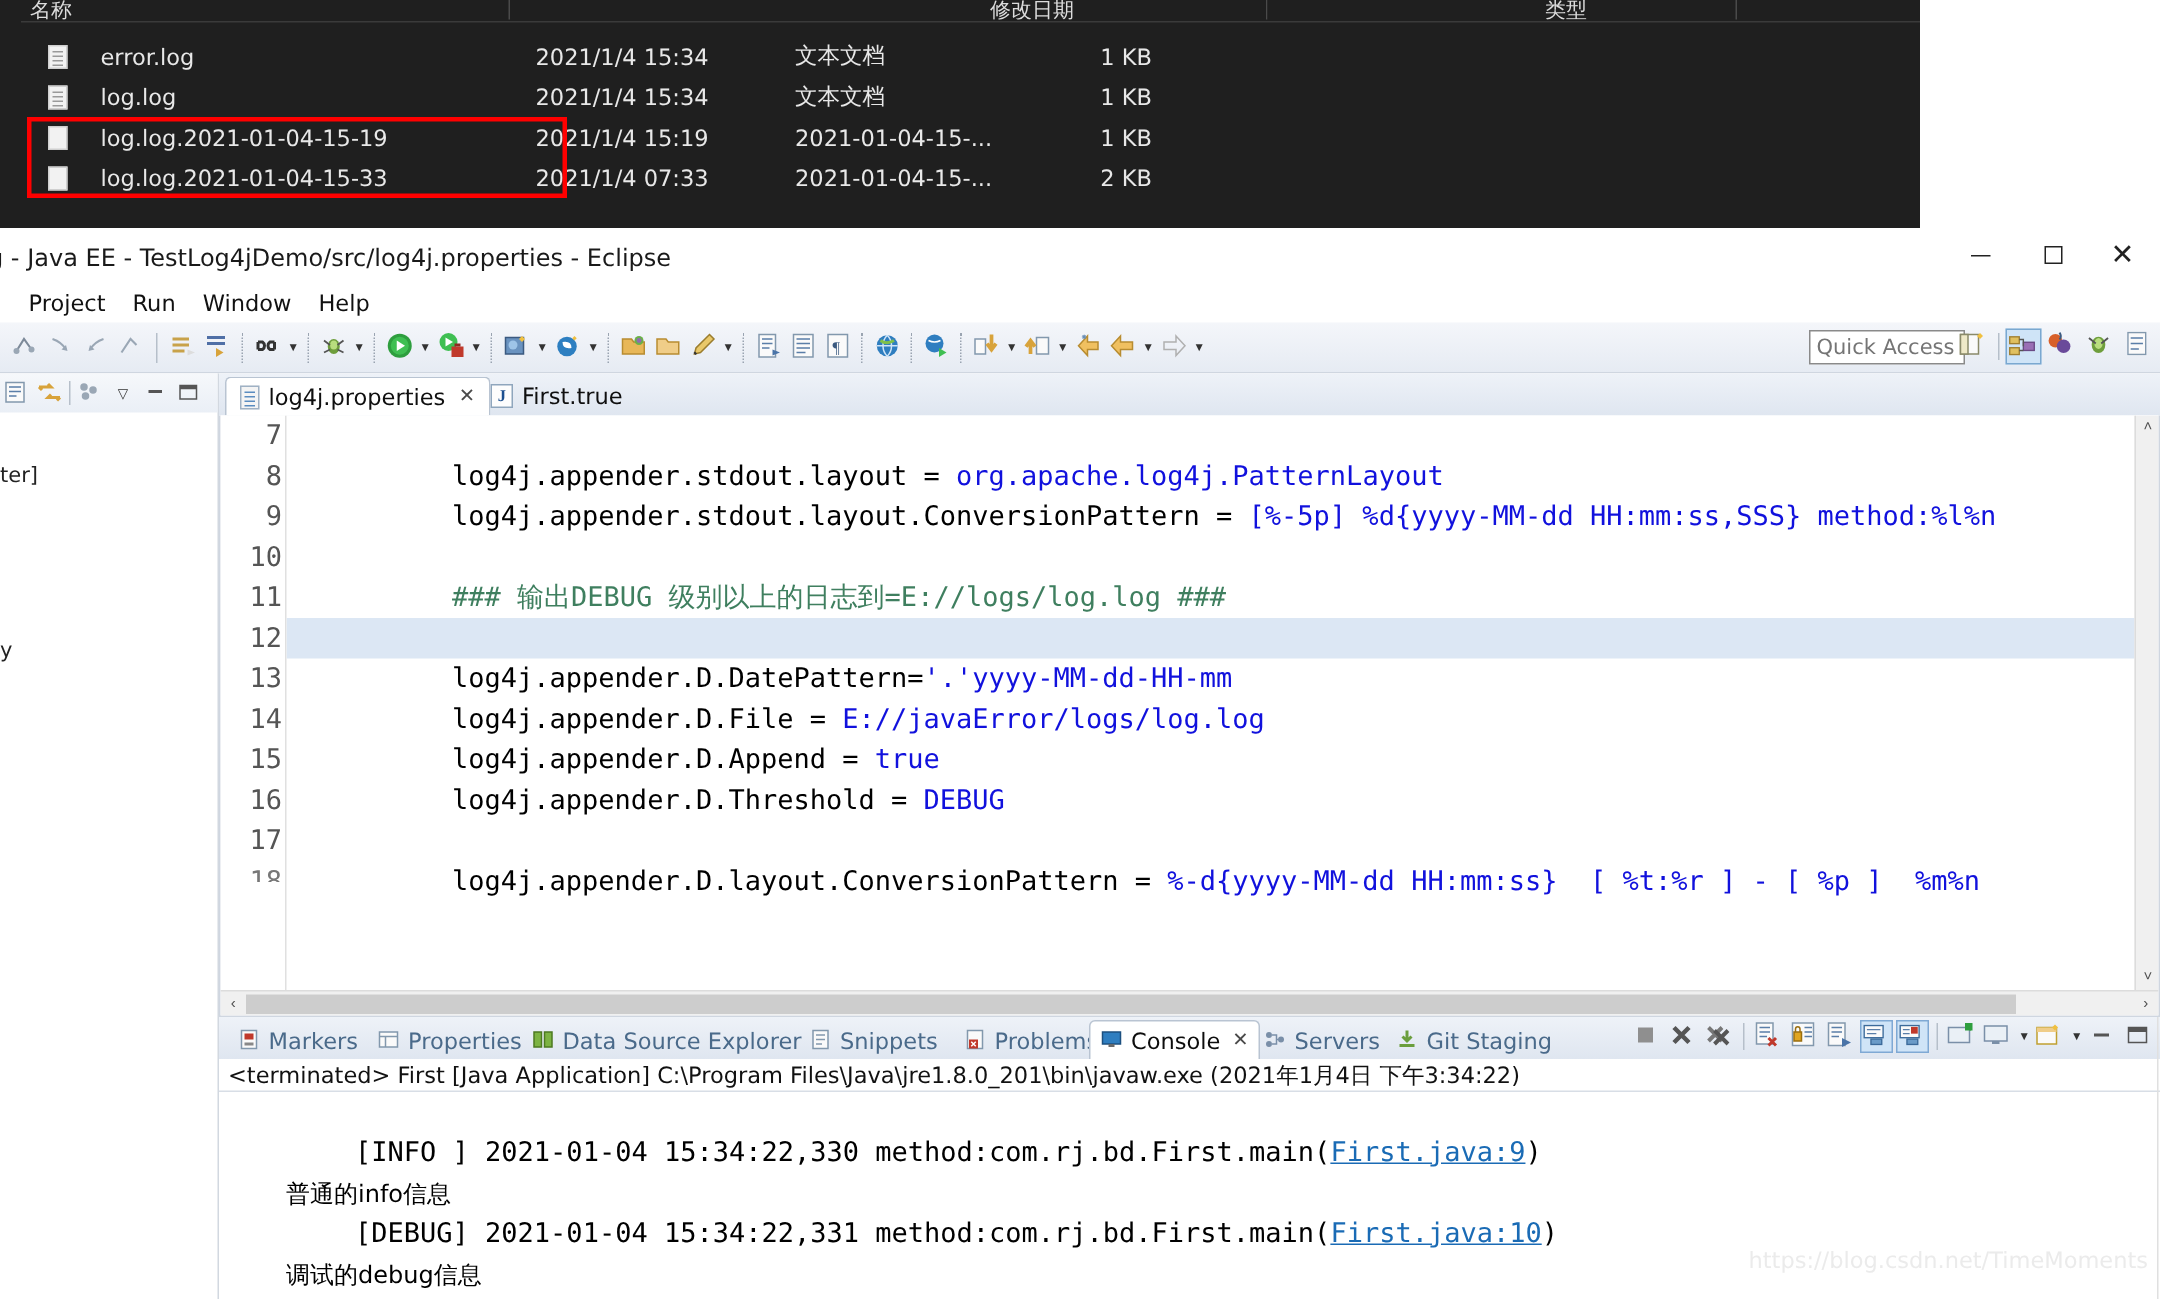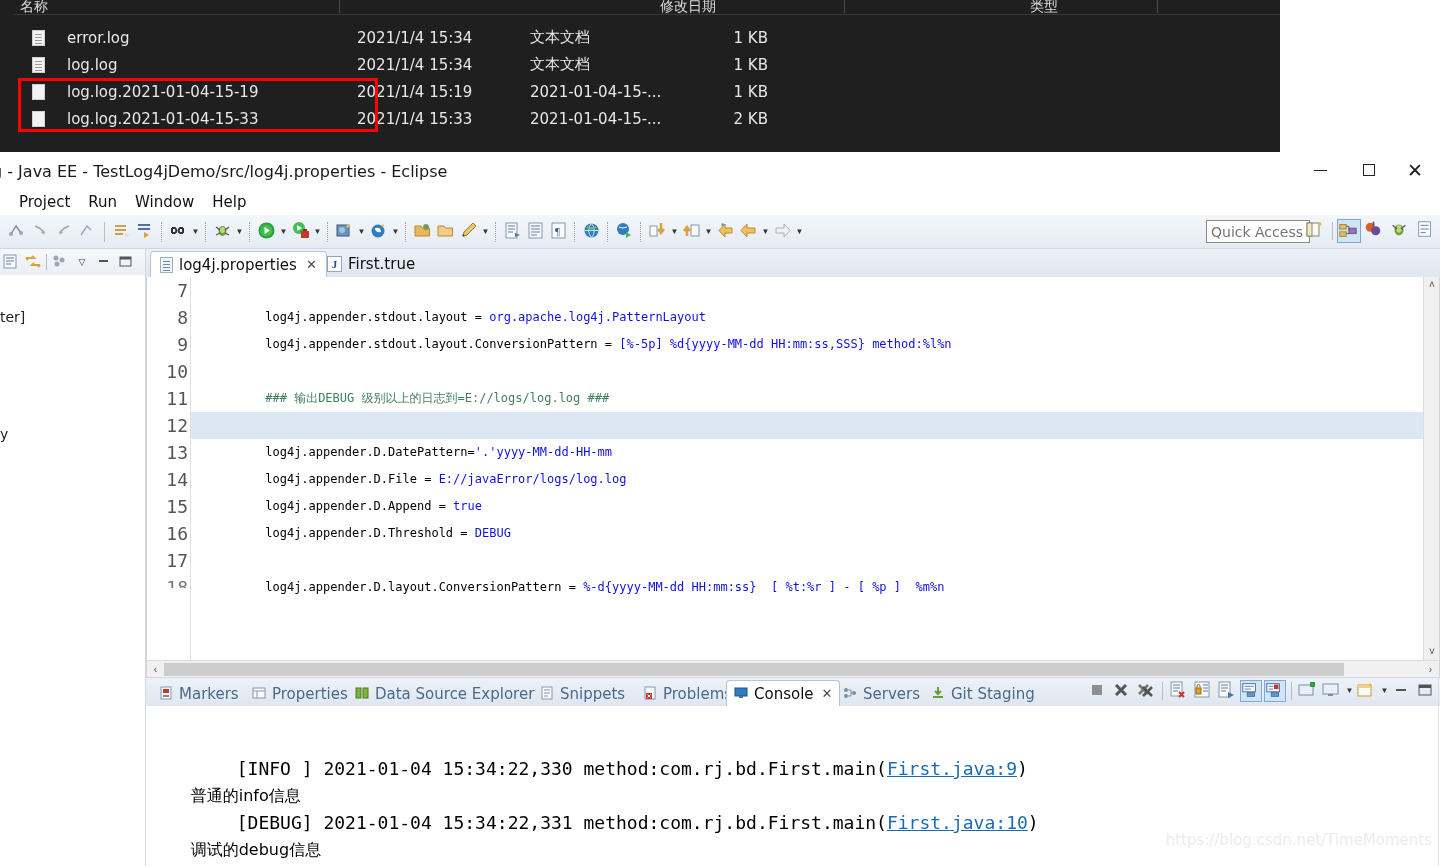--- a/index.html
+++ b/index.html
@@ -201,21 +201,21 @@
     position: absolute; right: 2px; width: 42px; text-align: right;
     font-family: "DejaVu Sans Mono", monospace; font-size: 18px;
     color: #555; line-height: 27px; height: 27px;
   }
   #code-lines {
     position: absolute; left: 44px; top: 0; right: 16px; bottom: 17px;
     overflow: hidden;
   }
   .cl {
     position: absolute; left: 2px; white-space: pre;
-    font-family: "DejaVu Sans Mono", monospace; font-size: 12px;
+    font-family: "DejaVu Sans Mono", monospace; font-size: 18px;
     line-height: 27px; height: 27px; color: #000;
   }
   .cl.hl { left: 0; right: -2000px; background: #dce7f4; padding-left: 2px; }
   .tk-blue { color: #1111dd; }
   .tk-green { color: #3f7f5f; }
   .tk-black { color: #000000; }
   #code-vscroll {
     position: absolute; right: 0; top: 0; width: 16px; bottom: 17px;
     background: #f0f0f0; border-left: 1px solid #dcdcdc;
   }
@@ -334,21 +334,21 @@
     <span class="ex-date">2021/1/4 15:19</span>
     <span class="ex-type">2021-01-04-15-...</span>
     <span class="ex-size">1 KB</span>
   </div>
 
   <div class="ex-row" style="top:105px">
     <span class="ex-name">
       <span class="file-icon plain"></span>
       <span>log.log.2021-01-04-15-33</span>
     </span>
-    <span class="ex-date">2021/1/4 15:33</span>
+    <span class="ex-date">2021/1/4 07:33</span>
     <span class="ex-type">2021-01-04-15-...</span>
     <span class="ex-size">2 KB</span>
   </div>
 
   <div id="ex-highlight"></div>
 </div>
 
 <div id="eclipse">
 
   <div id="ec-titlebar">
@@ -875,20 +875,21 @@
         </span>
         <span class="ct-ico">
           <svg width="20" height="20" viewBox="0 0 20 20">
               <rect x="4" y="5" width="12" height="10" fill="none" stroke="#555"></rect>
               <rect x="4" y="5" width="12" height="3" fill="#555"></rect>
             </svg>
         </span>
       </div>
     </div>
 
+    <div id="console-status">&lt;terminated&gt; First [Java Application] C:\Program Files\Java\jre1.8.0_201\bin\javaw.exe (2021年1月4日 下午3:34:22)</div>
 
     <div id="console-out">
       <div class="co" style="top:0px">
         <span>[INFO ] 2021-01-04 15:34:22,330 method:com.rj.bd.First.main(</span><span class="link">First.java:9</span><span>)</span>
       </div>
       <div class="co co-cn" style="top:27px">
         <span>普通的info信息</span>
       </div>
       <div class="co" style="top:54px">
         <span>[DEBUG] 2021-01-04 15:34:22,331 method:com.rj.bd.First.main(</span><span class="link">First.java:10</span><span>)</span>

